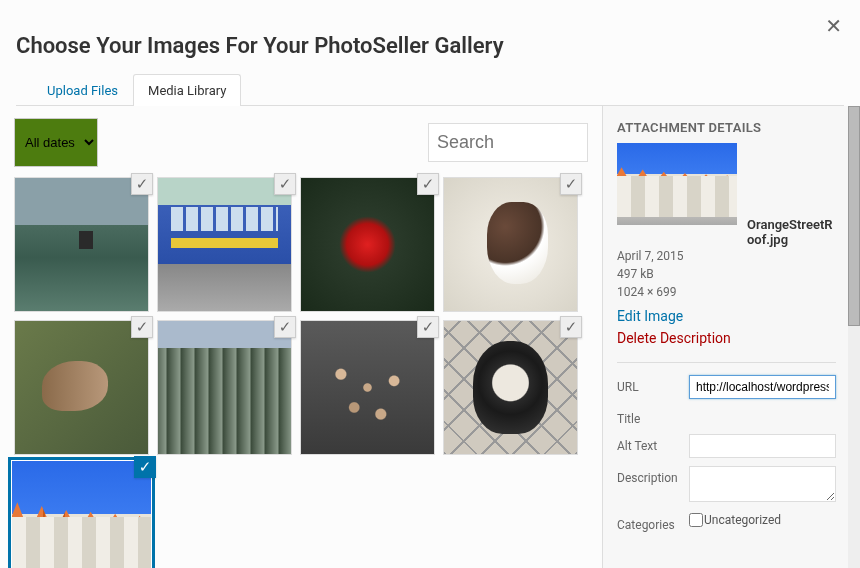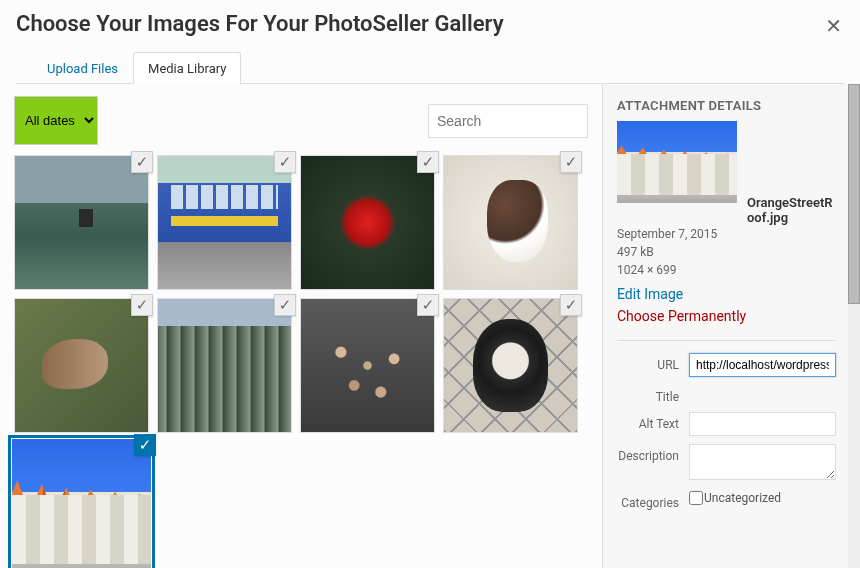--- a/index.html
+++ b/index.html
@@ -7,21 +7,21 @@
       font-family: -apple-system, BlinkMacSystemFont, "Segoe UI", Roboto, sans-serif;
       font-size: 13px;
       color: #333;
       background: #fcfcfc;
       width: 860px;
       height: 568px;
       overflow: hidden;
       position: relative;
     }
     .modal-header {
-      padding: 10px 16px 0 16px;
+      padding: 32px 16px 0 16px;
       position: relative;
     }
     .modal-title {
       font-size: 22px;
       font-weight: 600;
       color: #333;
       line-height: 28px;
     }
     .close-btn {
       position: absolute;
@@ -65,27 +65,27 @@
     }
     .toolbar {
       display: flex;
       align-items: center;
       margin-bottom: 10px;
     }
     .date-select {
       font-size: 13px;
       padding: 15px 6px;
       border: 1px solid #ccc;
-      background: #84cc16;
+      background: #4d7c0f;
       cursor: pointer;
     }
     .search-input {
       margin-left: auto;
       padding: 8px 8px;
-      font-size: 14px;
+      font-size: 18px;
       border: 1px solid #ddd;
       width: 160px;
     }
     .grid {
       display: flex;
       flex-wrap: wrap;
       gap: 8px;
     }
     .media-item {
       width: 135px;
@@ -195,21 +195,20 @@
       border-top: 1px solid #ddd;
       padding-top: 12px;
     }
     .field-row {
       display: flex;
       align-items: flex-start;
       margin-bottom: 8px;
     }
     .field-label {
       width: 72px;
-      text-align: right;
       font-size: 12px;
       color: #666;
       padding-top: 5px;
       padding-right: 10px;
     }
     .field-control {
       flex: 1;
     }
     .field-control input[type="text"] {
       width: 100%;
@@ -331,26 +330,26 @@
   <div class="sidebar">
     <div class="scrollbar-track">
       <div class="scrollbar-thumb"></div>
     </div>
     <div class="sidebar-inner">
       <h3>ATTACHMENT DETAILS</h3>
       <div class="att-thumb t-street t-street-s">
           <div class="win"></div>
         </div>
       <div class="att-filename">OrangeStreetRoof.jpg</div>
-      <div class="att-meta">September 7, 2015</div>
+      <div class="att-meta">April 7, 2015</div>
       <div class="att-meta">497 kB</div>
       <div class="att-meta">1024 × 699</div>
       <div class="att-links">
         <a href="#" class="edit-link">Edit Image</a>
-        <a href="#" class="delete-link">Choose Permanently</a>
+        <a href="#" class="delete-link">Delete Description</a>
       </div>
 
       <div class="fields">
         <div class="field-row">
           <div class="field-label">URL</div>
           <div class="field-control">
             <input type="text" class="highlighted" value="http://localhost/wordpress" style="">
           </div>
         </div>
         <div class="field-row">

